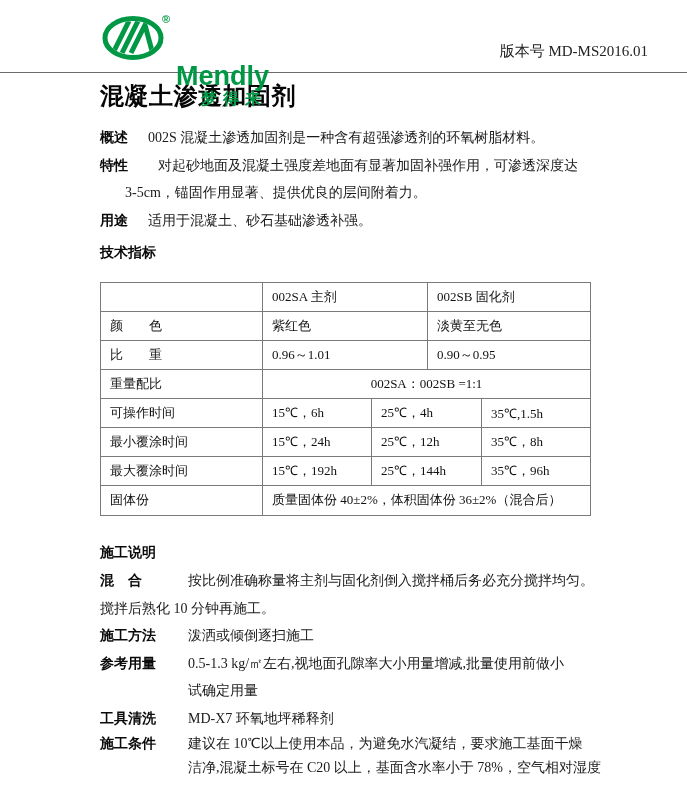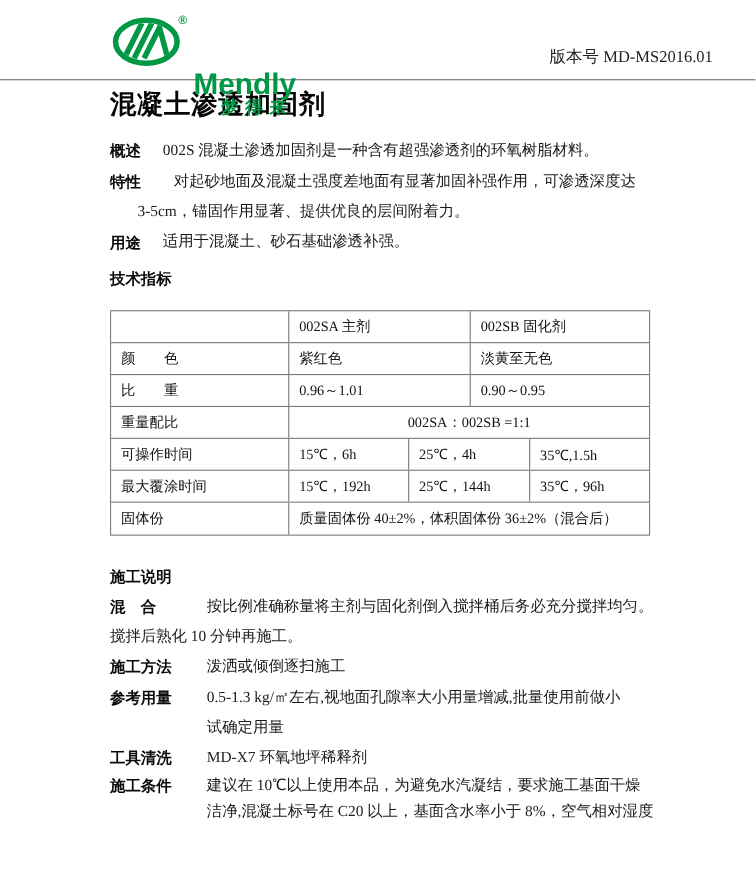--- a/index.html
+++ b/index.html
@@ -54,21 +54,21 @@
   }
   .pline { line-height: 27.5px; white-space: nowrap; }
   .ind-a  { padding-left: 48px; }
   .ind-a2 { padding-left: 58px; }
   .ind-b  { padding-left: 25px; }
   .ind-c  { padding-left: 88px; }
   .ind-0  { padding-left: 0; }
   .para.tight .pline, .para.tight .plabel { line-height: 23.5px; }
 
   .heading {
-    font-family: Liberation Sans, sans-serif;
+    font-family: Liberation Mono, monospace;
     font-weight: bold; font-size: 14px; line-height: 27.5px;
     color: #0a0a0a; margin-top: 6px;
   }
   .tbl + .heading { margin-top: 24px; }
 
   
   .tbl {
     width: 491px; margin-top: 14px;
     border: 1px solid #7a7a7a;
     font-size: 13px; color: #111;
@@ -151,20 +151,26 @@
             <div class="tcell" style="width: 162px;">重量配比</div>
             <div class="tcell center" style="width: 327px;">002SA：002SB =1:1</div>
           </div>
           <div class="trow">
             <div class="tcell" style="width: 162px;">可操作时间</div>
             <div class="tcell" style="width: 109px;">15℃，6h</div>
             <div class="tcell" style="width: 110px;">25℃，4h</div>
             <div class="tcell" style="width: 108px;">35℃,1.5h</div>
           </div>
           <div class="trow">
+            <div class="tcell" style="width: 162px;">最小覆涂时间</div>
+            <div class="tcell" style="width: 109px;">15℃，24h</div>
+            <div class="tcell" style="width: 110px;">25℃，12h</div>
+            <div class="tcell" style="width: 108px;">35℃，8h</div>
+          </div>
+          <div class="trow">
             <div class="tcell" style="width: 162px;">最大覆涂时间</div>
             <div class="tcell" style="width: 109px;">15℃，192h</div>
             <div class="tcell" style="width: 110px;">25℃，144h</div>
             <div class="tcell" style="width: 108px;">35℃，96h</div>
           </div>
           <div class="trow">
             <div class="tcell" style="width: 162px;">固体份</div>
             <div class="tcell" style="width: 327px;">质量固体份 40±2%，体积固体份 36±2%（混合后）</div>
           </div>
         </div>
@@ -185,18 +191,18 @@
           <div class="pline ind-c">0.5-1.3 kg/㎡左右,视地面孔隙率大小用量增减,批量使用前做小</div>
           <div class="pline ind-c">试确定用量</div>
         </div>
         <div class="para">
           <span class="plabel">工具清洗</span>
           <div class="pline ind-c">MD-X7 环氧地坪稀释剂</div>
         </div>
         <div class="para tight">
           <span class="plabel">施工条件</span>
           <div class="pline ind-c">建议在 10℃以上使用本品，为避免水汽凝结，要求施工基面干燥</div>
-          <div class="pline ind-c">洁净,混凝土标号在 C20 以上，基面含水率小于 8%，空气相对湿度</div>
+          <div class="pline ind-c">洁净,混凝土标号在 C20 以上，基面含水率小于 78%，空气相对湿度</div>
         </div>
       </div>
   </div>
 
 </div>
 
 </body></html>

